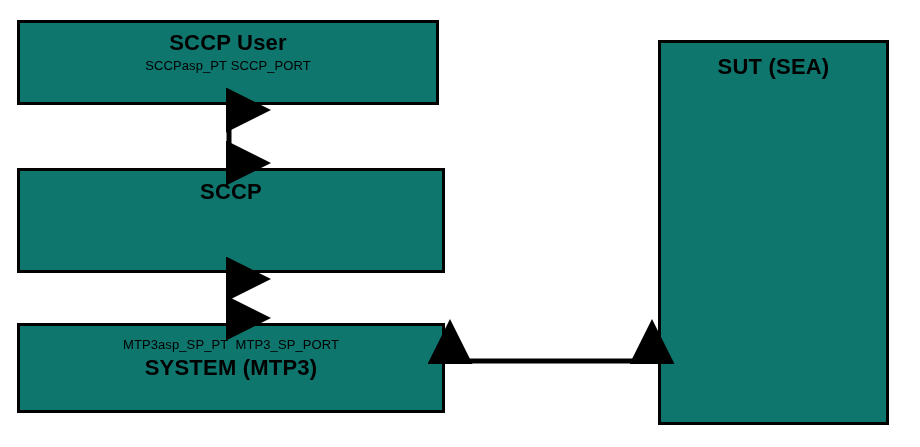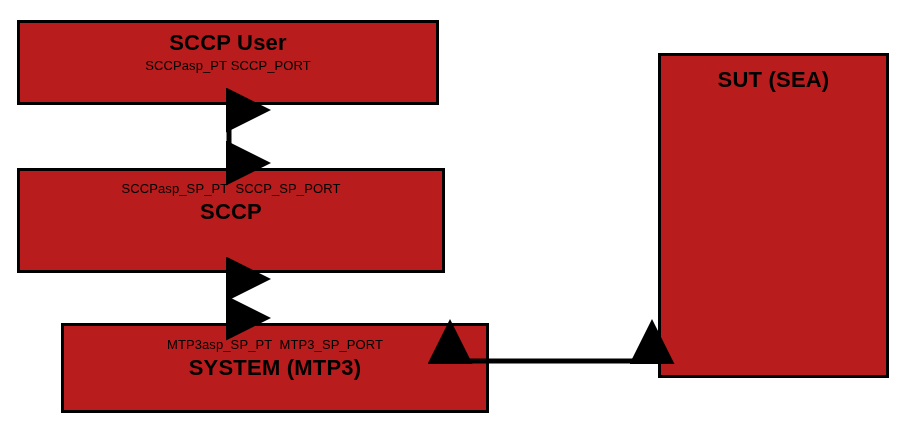--- a/index.html
+++ b/index.html
@@ -15,21 +15,21 @@
   #canvas {
     position: relative;
     width: 920px;
     height: 447px;
     background: #ffffff;
     overflow: hidden;
   }
   .node {
     position: absolute;
     box-sizing: border-box;
-    background: #b91c1c;
+    background: #0f766e;
     border: 3px solid #000000;
     display: flex;
     flex-direction: column;
     align-items: center;
   }
   .node-title {
     font-weight: bold;
     font-size: 22px;
     line-height: 26px;
     letter-spacing: 0.2px;
@@ -56,28 +56,26 @@
     left: 17px;  top: 168px;
     width: 428px; height: 105px;
     padding-top: 8px;
     justify-content: flex-start;
   }
   #node-mtp3 {
     left: 17px;  top: 323px;
     width: 428px; height: 90px;
     padding-top: 9px;
     justify-content: flex-start;
-    margin-left: 44px;
   }
   #node-sut {
     left: 658px; top: 40px;
-    width: 231px; height: 325px;
+    width: 231px; height: 385px;
     padding-top: 11px;
     justify-content: flex-start;
-    margin-top: 13px;
   }
 
   
   #connectors {
     position: absolute;
     left: 0; top: 0;
     width: 920px; height: 447px;
     pointer-events: none;
   }
   #connectors line {
@@ -89,21 +87,20 @@
 <body>
 
 <div id="canvas">
 
   <div class="node" id="node-sccp-user">
     <div class="node-title">SCCP User</div>
     <div class="node-ports">SCCPasp_PT SCCP_PORT</div>
   </div>
 
   <div class="node" id="node-sccp">
-    <div class="node-ports">SCCPasp_SP_PT  SCCP_SP_PORT</div>
     <div class="node-title">SCCP</div>
   </div>
 
   <div class="node" id="node-mtp3">
     <div class="node-ports">MTP3asp_SP_PT  MTP3_SP_PORT</div>
     <div class="node-title">SYSTEM (MTP3)</div>
   </div>
 
   <div class="node" id="node-sut">
     <div class="node-title">SUT (SEA)</div>

